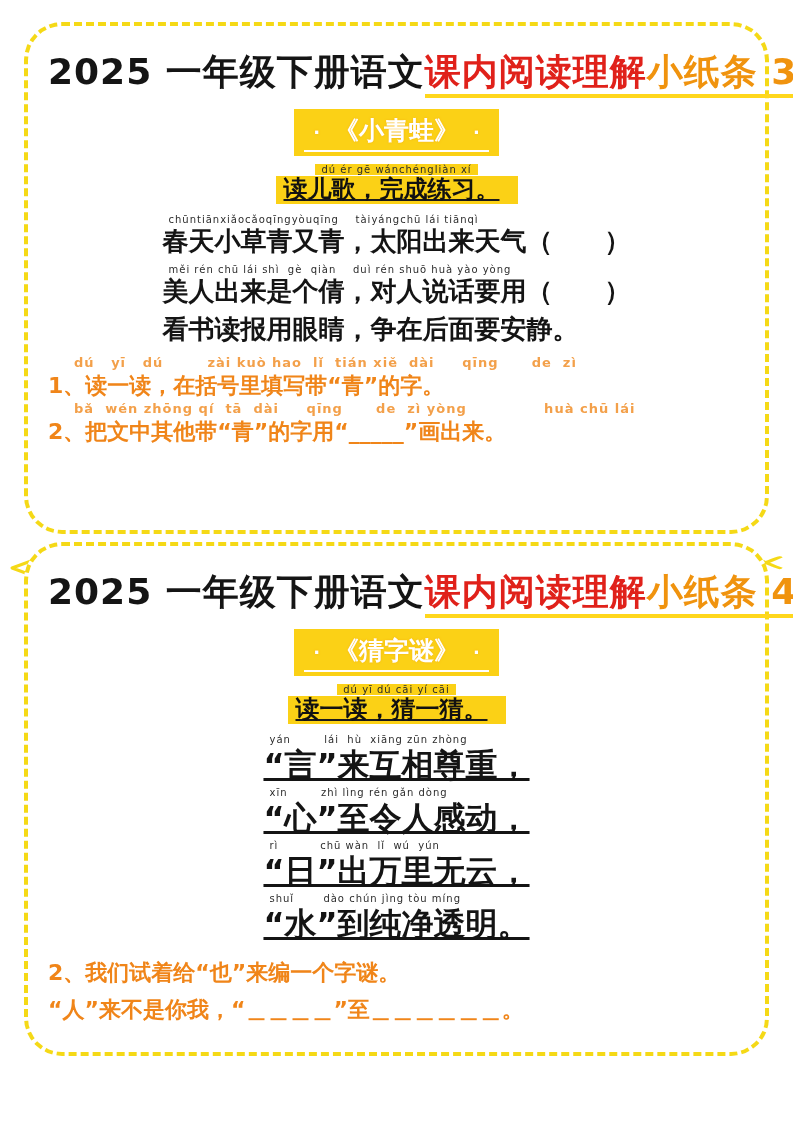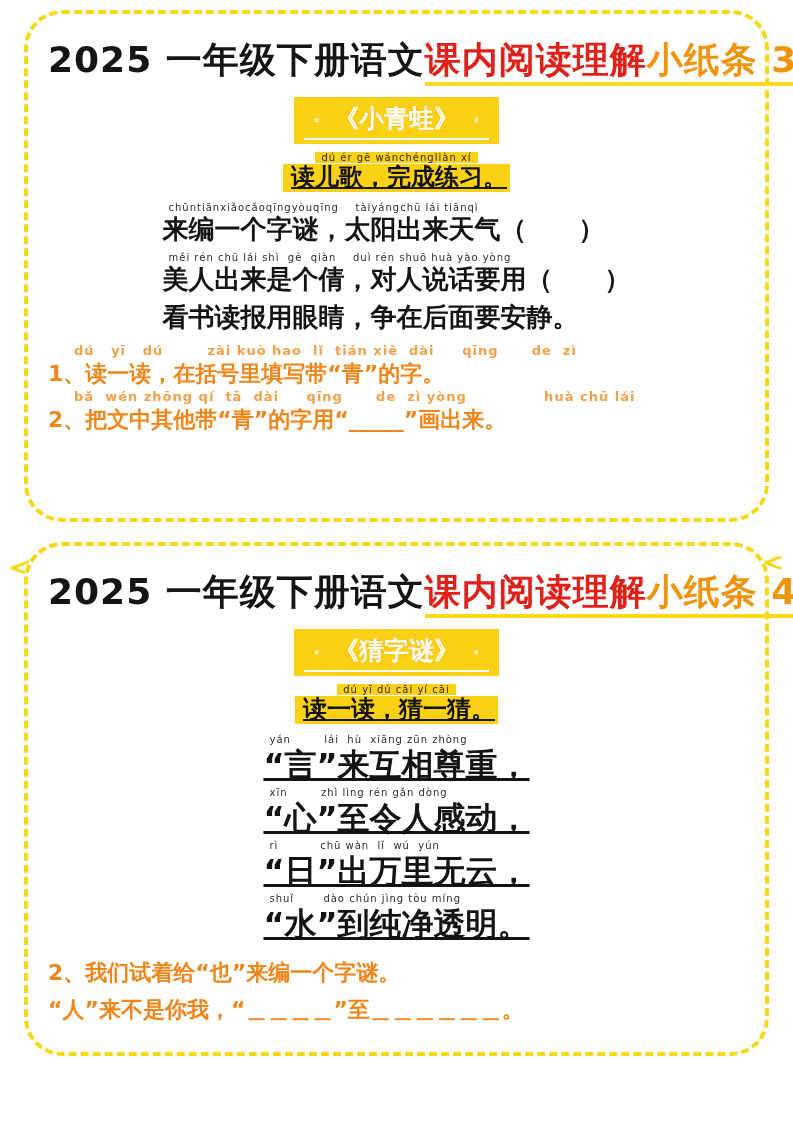--- a/index.html
+++ b/index.html
@@ -6,21 +6,21 @@
   html,body { background:#ffffff; }
   body {
     width:793px; height:1121px; position:relative; overflow:hidden;
     font-family:"DejaVu Sans", sans-serif; color:#1a1a1a;
   }
   .card {
     position:absolute; left:24px; width:745px;
     border:4px dashed #f5d916; border-radius:38px;
     background:#fff; padding:14px 20px 0 20px;
   }
-  #card-1 { top:10px;  height:512px; }
+  #card-1 { top:22px;  height:512px; }
   #card-2 { top:542px; height:514px; }
 
   .main-title {
     text-align:center; font-size:36px; font-weight:900;
     letter-spacing:1px; margin-top:8px; white-space:nowrap;
   }
   .title-black { color:#151515; }
   .title-underlined {
     border-bottom:4px solid #ffd71c; padding-bottom:2px;
   }
@@ -41,21 +41,21 @@
   .lesson-dot { margin:0 14px; font-size:18px; vertical-align:middle; }
 
   .instruction { text-align:center; margin-top:4px; line-height:1;text-decoration:underline; }
   .instruction .pinyin {
     display:inline-block; background:#fbd116; color:#2a2a2a;
     font-size:10px; letter-spacing:1px; padding:1px 6px 0 6px;
   }
   .instruction .text {
     display:block; width:fit-content; margin:0 auto;
     background:#fbd116; color:#111;
-    font-size:24px; font-weight:800; padding:1px 3px 3px 8px;
+    font-size:24px; font-weight:800; padding:1px 18px 3px 8px;
     white-space:nowrap;
   }
 
   .poem { width:fit-content; margin:10px auto 0 auto; }
   .poem .line { margin-bottom:6px; }
   .poem .pinyin {
     font-size:10px; color:#2b2b2b; letter-spacing:1px;
     margin-left:6px; line-height:1.1; white-space:pre;
   }
   .poem .text {
@@ -107,21 +107,21 @@
   </div>
 
   <div class="instruction">
     <span class="pinyin">dú  ér  gē      wánchéngliàn xí</span>
     <span class="text">读儿歌，完成练习。</span>
   </div>
 
   <div class="poem">
     <div class="line">
       <div class="pinyin">chūntiānxiǎocǎoqīngyòuqīng    tàiyángchū lái tiānqì</div>
-      <div class="text">来编一个字谜，太阳出来天气（　　）</div>
+      <div class="text">春天小草青又青，太阳出来天气（　　）</div>
     </div>
     <div class="line">
       <div class="pinyin">měi rén chū lái shì  gè  qiàn    duì rén shuō huà yào yòng</div>
       <div class="text">美人出来是个倩，对人说话要用（　　）</div>
     </div>
     <div class="line">
       <div class="text">看书读报用眼睛，争在后面要安静。</div>
     </div>
   </div>
 

